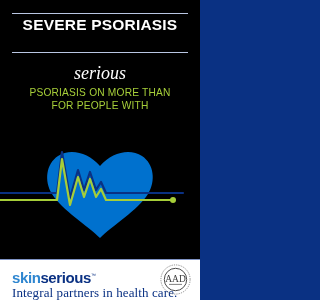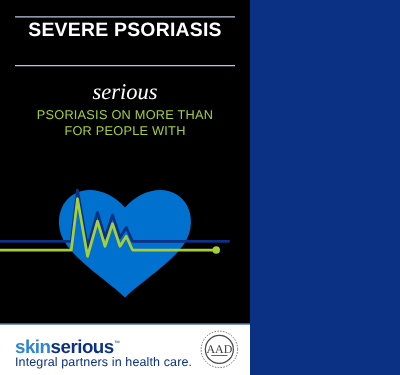--- a/index.html
+++ b/index.html
@@ -81,22 +81,22 @@
   }
   .logo-skin{color:#2e86d0;}
   .logo-serious{color:#0a3183;margin-top:16px;}
   .logo-tm{
     font-size:5px;font-weight:normal;
     vertical-align:super;color:#0a3183;
   }
   .tagline{
     position:absolute;left:12px;top:26px;
     color:#0a3183;
-    font-family:Liberation Sans, sans-serif;
-    font-size:10px;
+    font-family:Liberation Serif, serif;
+    font-size:13px;
     letter-spacing:0.1px;
   }
   .seal{
     position:absolute;right:9px;top:5px;
     width:31px;height:31px;
   }
 </style>
 </head>
 <body>
 

